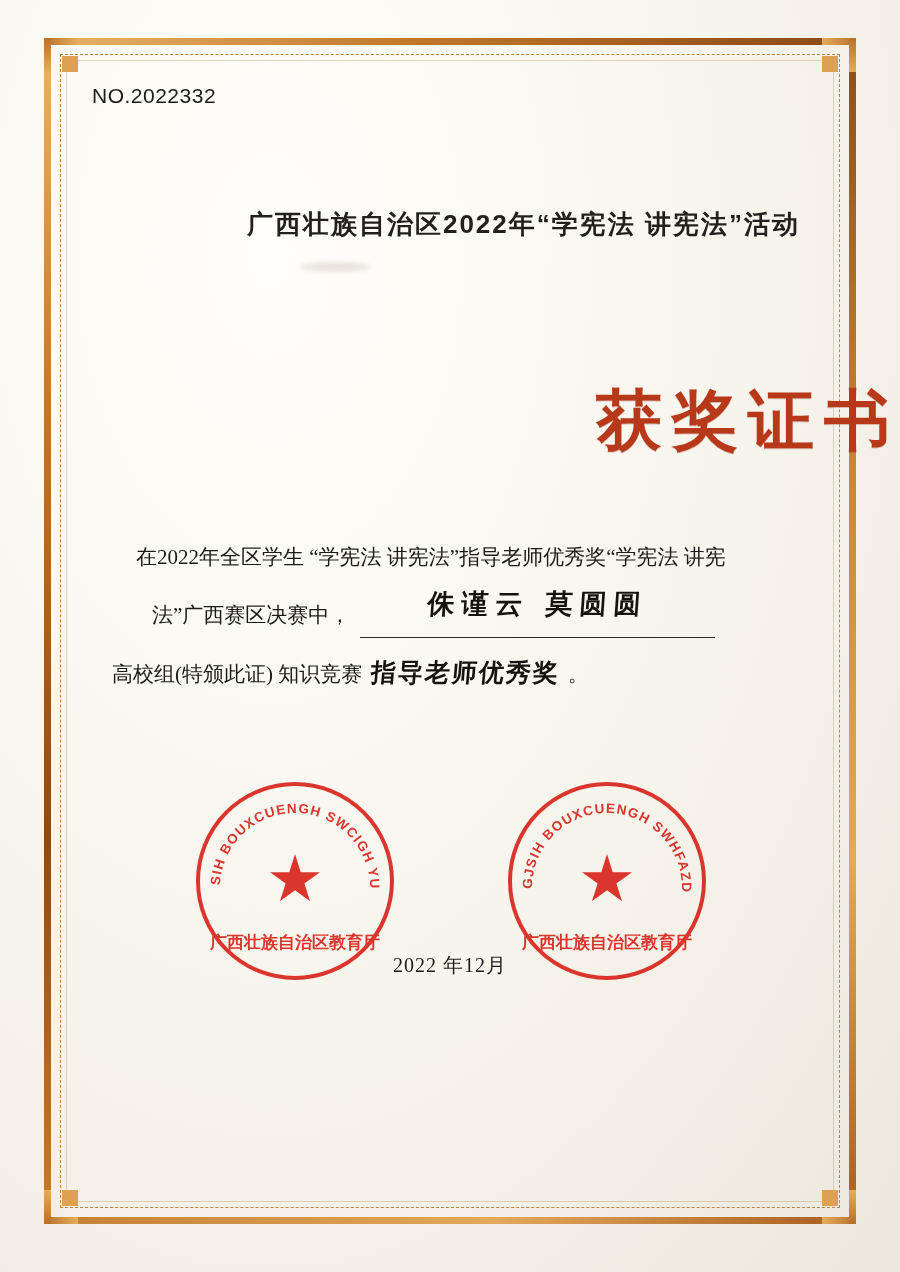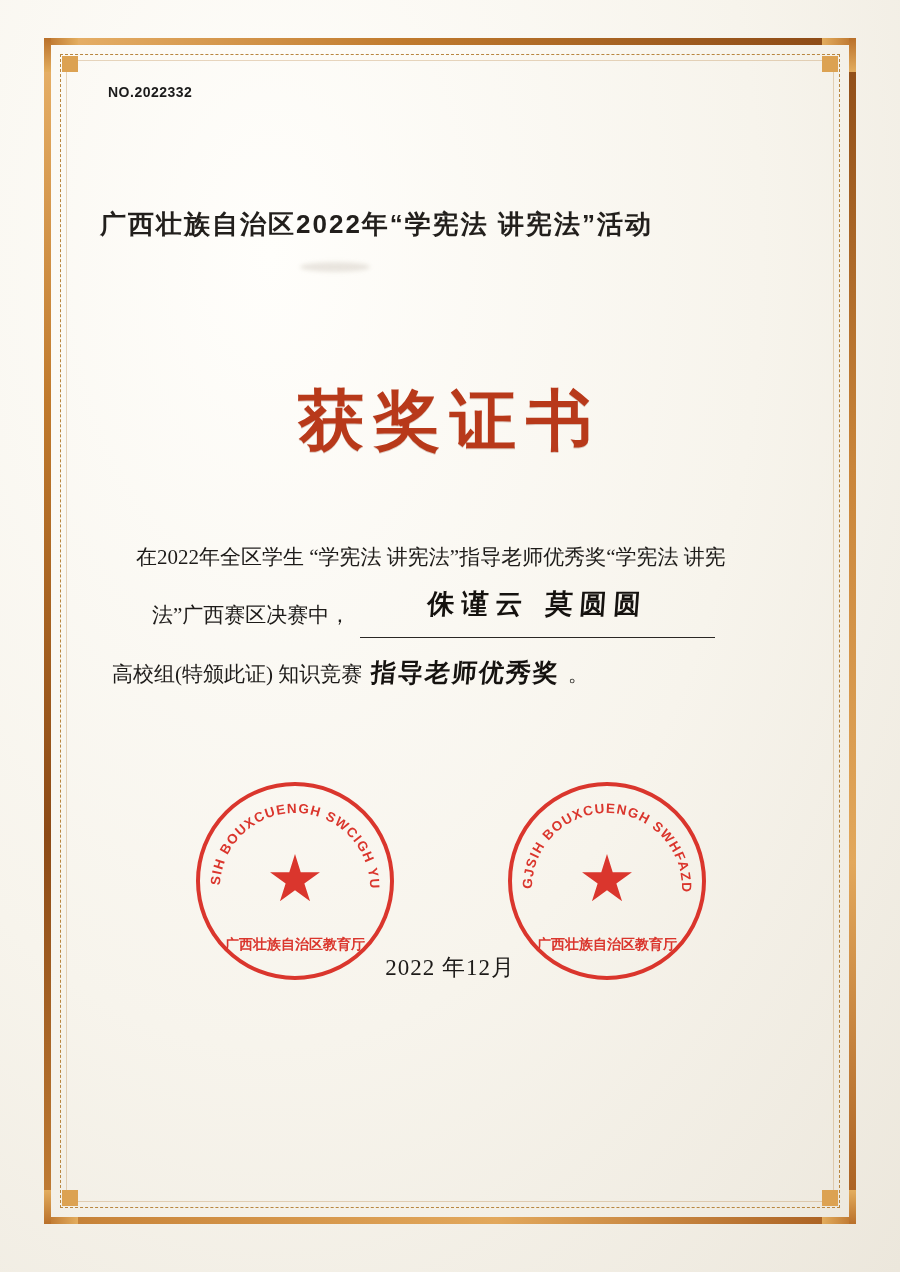--- a/index.html
+++ b/index.html
@@ -76,54 +76,54 @@
   .corner.bl { left: 44px;  bottom: 48px; transform: scaleY(-1); }
   .corner.br { right: 44px; bottom: 48px; transform: scale(-1,-1); }
 
   .corner .sq   { left: 18px; top: 18px; }
   .corner .bar-h{ left: 0px;  top: 0px; }
   .corner .bar-v{ left: 0px;  top: 0px; }
 
   
   .serial {
     position: absolute;
-    left: 108px;
+    left: 92px;
     top: 84px;
     font-family: "Liberation Sans", sans-serif;
-    font-size: 14px;
+    font-size: 21px;
     letter-spacing: 0.5px;
     color: #1b1b1b;
-    font-weight: 700;
+    font-weight: 400;
   }
 
   .title-block {
     position: absolute;
     left: 100px;
     right: 100px;
     top: 196px;
-    text-align: left;
+    text-align: right;
   }
   .title-line {
     font-family: "Liberation Sans", sans-serif;
     font-weight: 700;
     font-size: 26px;
     letter-spacing: 2px;
     color: #221f1c;
     line-height: 56px;
     white-space: nowrap;
   }
   .title-line.second {
     letter-spacing: 6px;
   }
 
   .award-title {
     position: absolute;
     left: 0; right: 0;
     top: 376px;
-    text-align: center;
+    text-align: right;
     font-family: "Liberation Sans", sans-serif;
     font-weight: 700;
     font-size: 66px;
     letter-spacing: 10px;
     color: #b8391a;
     text-shadow: 0 1px 0 rgba(120,30,10,0.25);
   }
 
   .body-text {
     position: absolute;
@@ -213,33 +213,33 @@
     fill: #d8261d;
     font-family: "Liberation Sans", sans-serif;
     font-weight: 700;
   }
   .seal .bottom-label {
     position: absolute;
     left: 0; right: 0;
     bottom: 22px;
     text-align: center;
     font-family: "Liberation Sans", sans-serif;
-    font-size: 14px;
+    font-size: 17px;
     font-weight: 700;
     color: #d8261d;
     letter-spacing: 0px;
   }
 
   .date {
     position: absolute;
     left: 0; right: 0;
     top: 952px;
     text-align: center;
     font-family: "Liberation Serif", serif;
-    font-size: 23px;
+    font-size: 20px;
     color: #1d1b19;
     letter-spacing: 1px;
   }
 
   
   .blemish {
     position: absolute;
     left: 300px;
     top: 262px;
     width: 70px;

